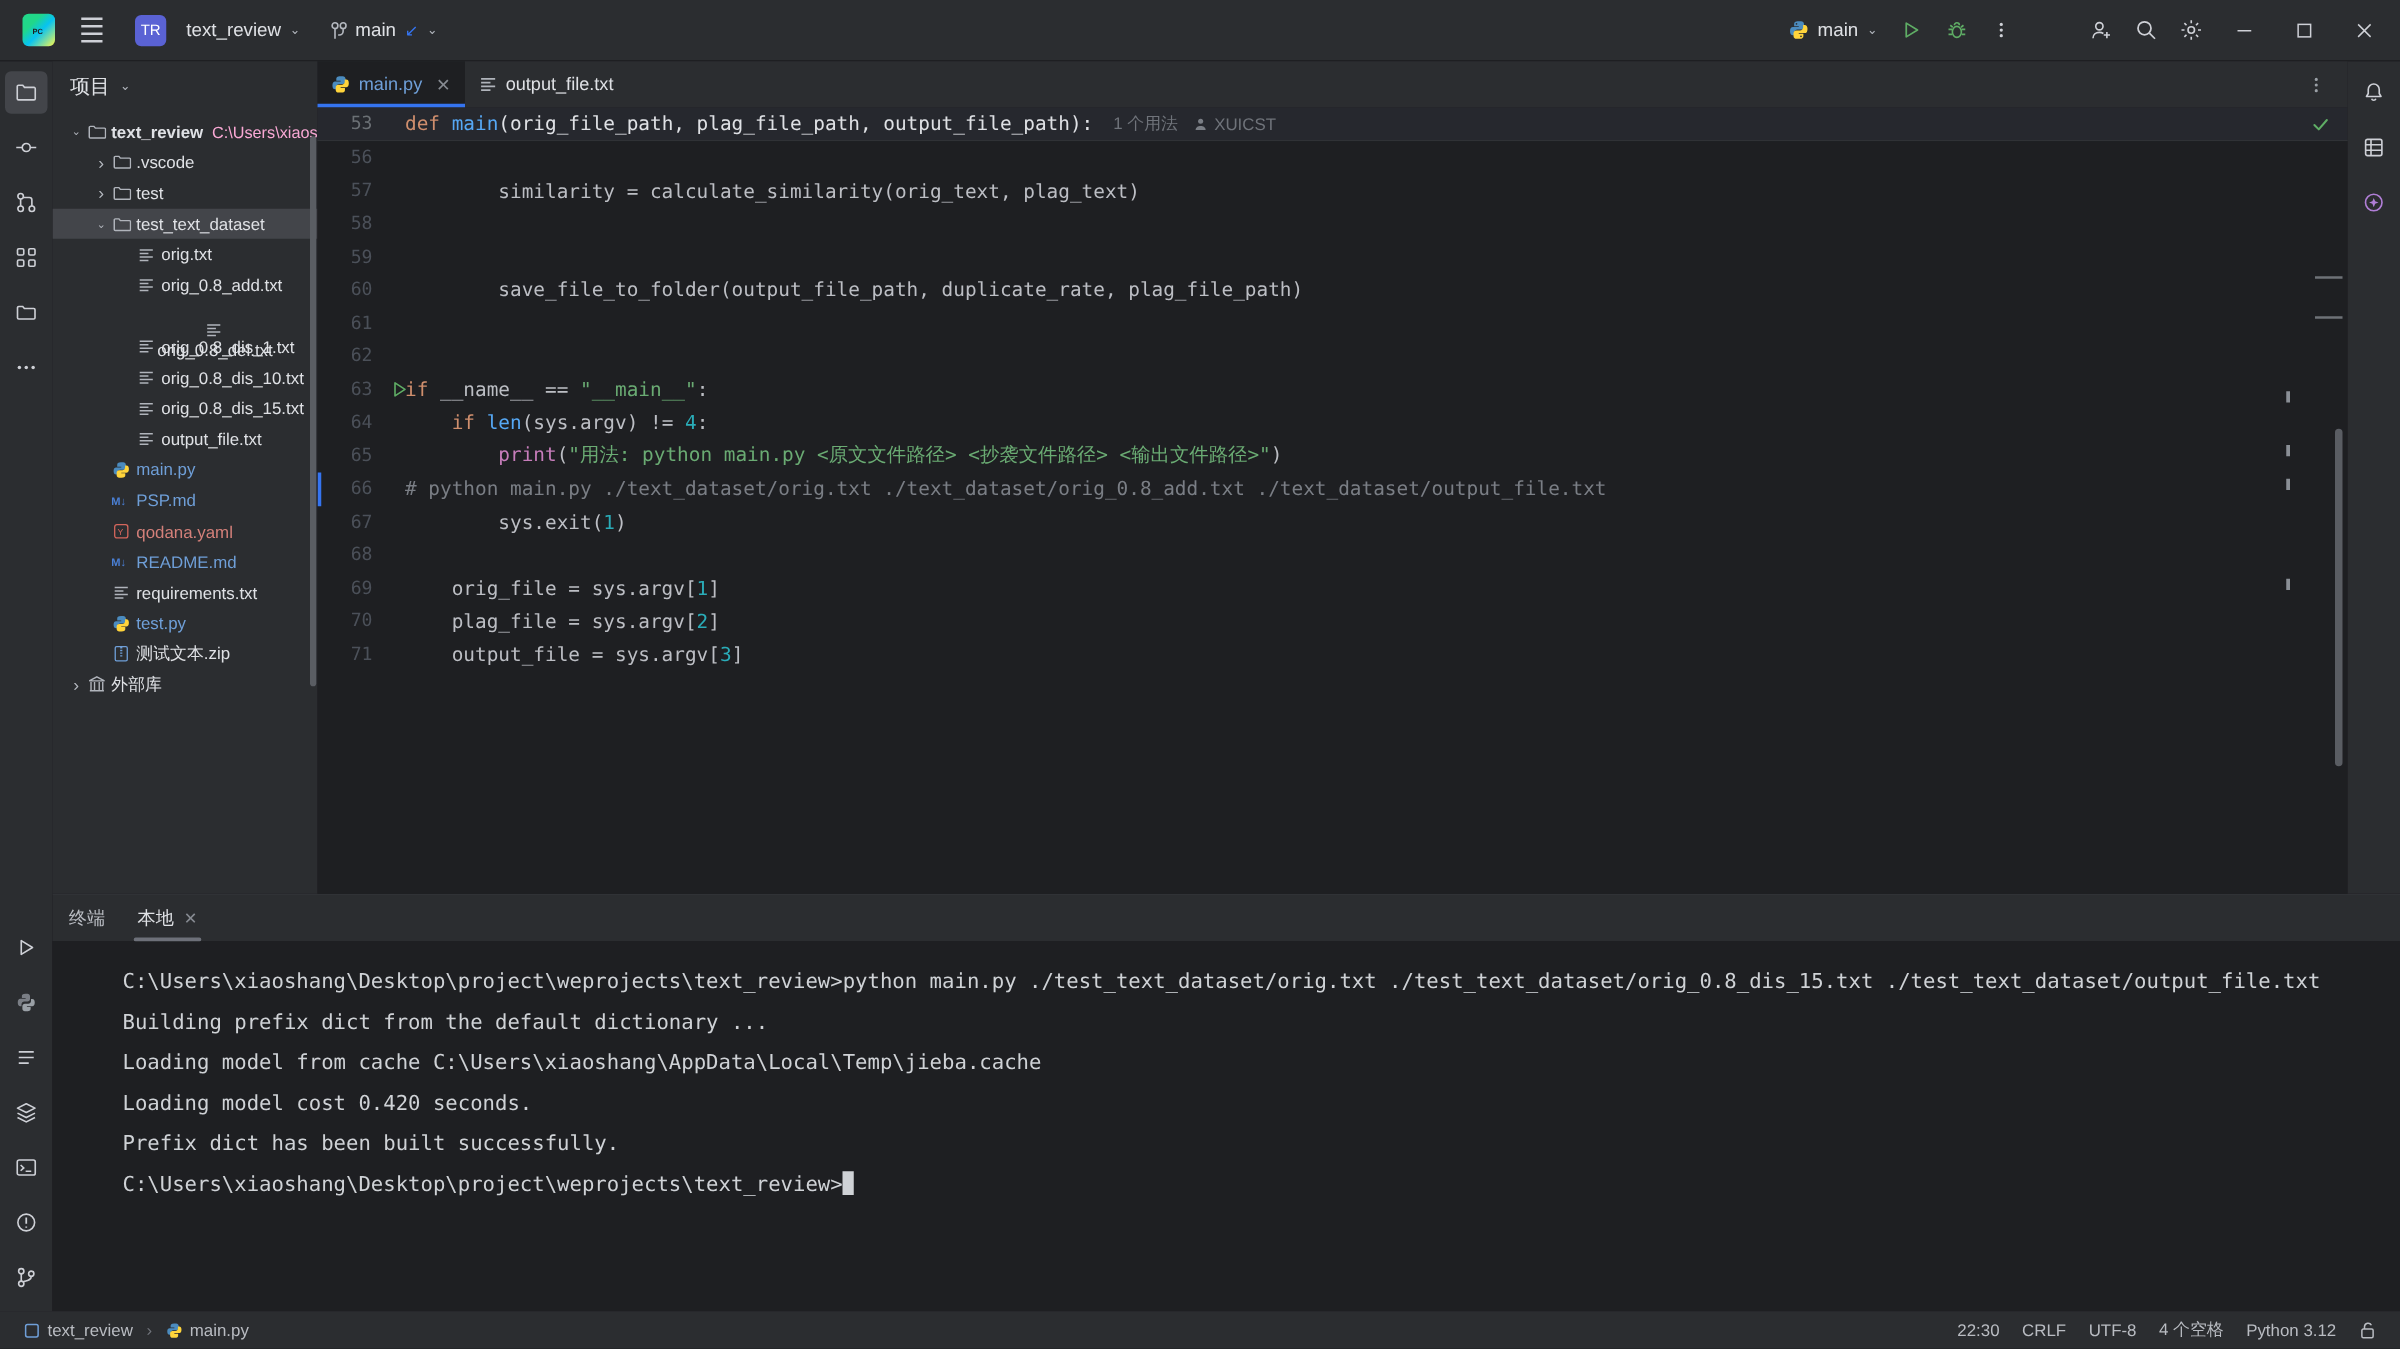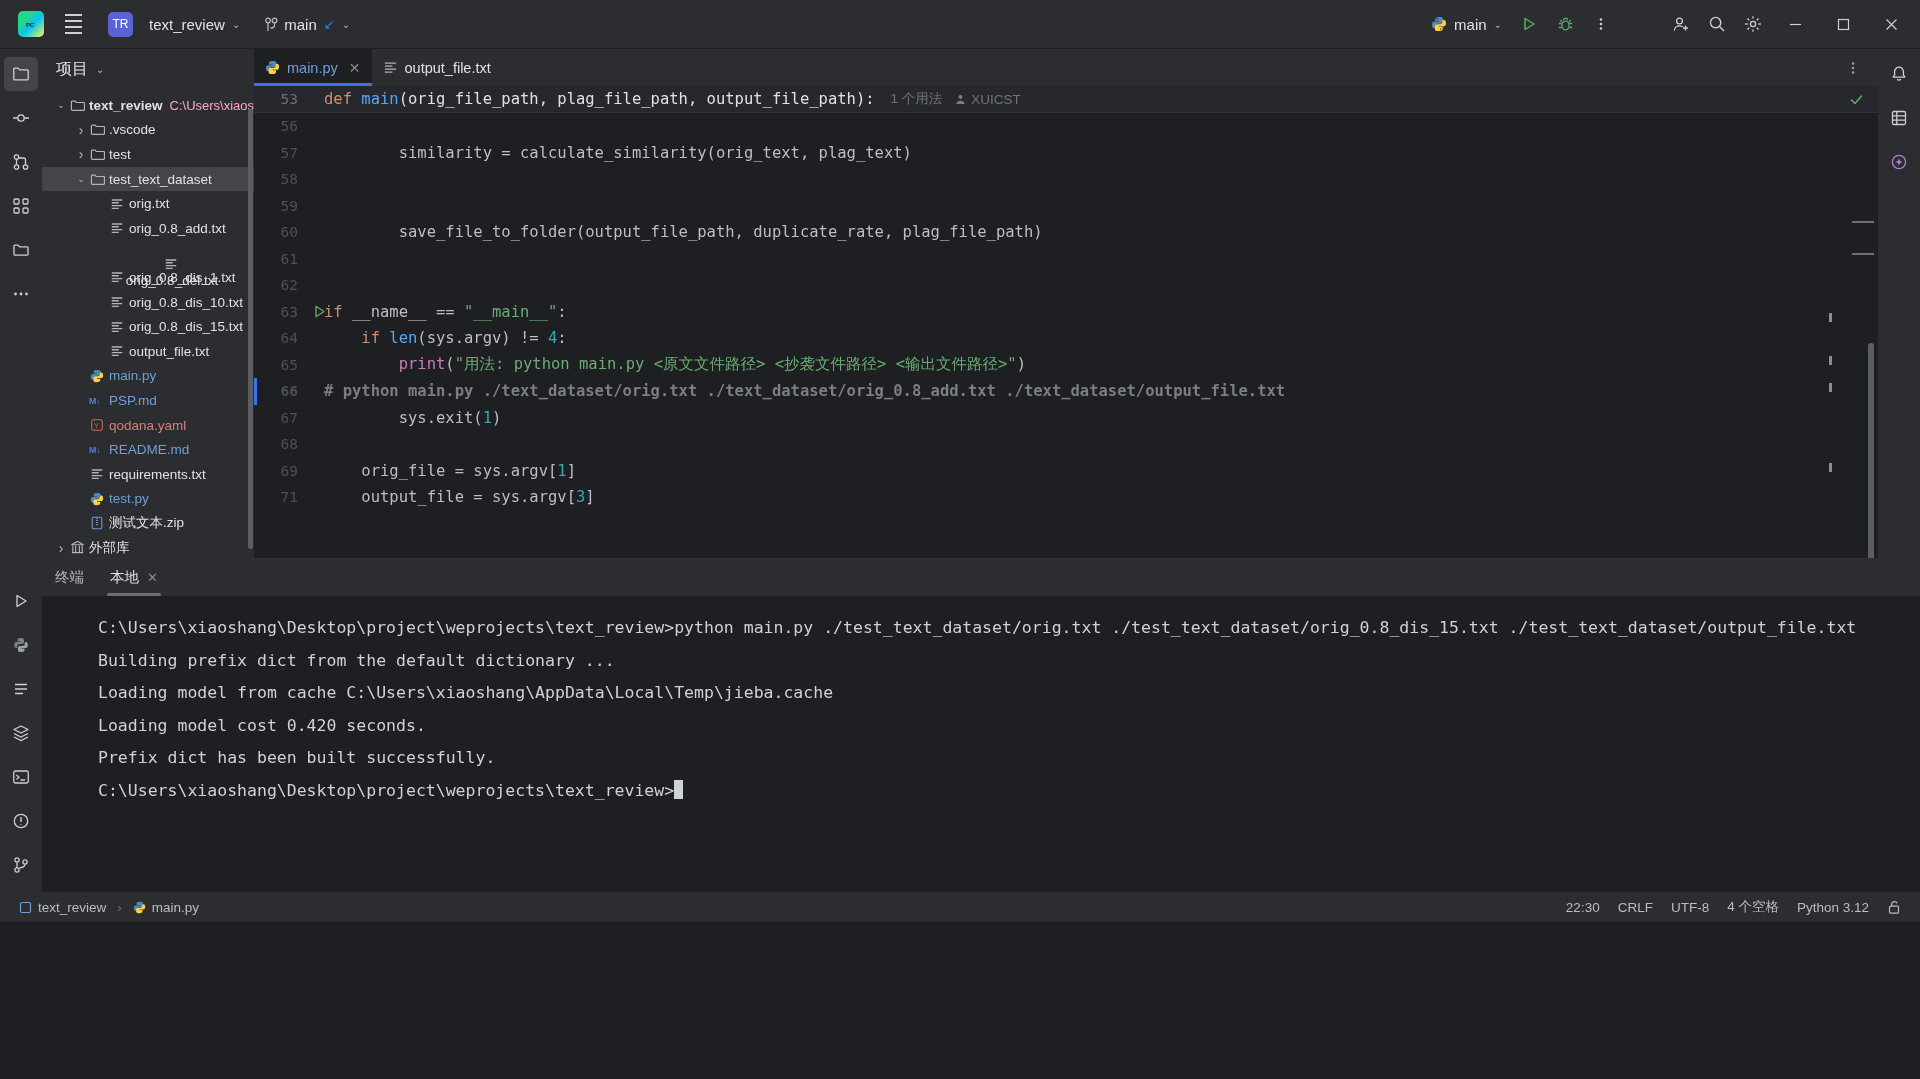--- a/index.html
+++ b/index.html
@@ -3,21 +3,21 @@
 <meta charset="utf-8">
 <style>
   * { box-sizing: border-box; margin: 0; padding: 0; }
   html, body {
     width: 1920px; height: 1079px;
     background: #1e1f22;
     font-family: "Liberation Sans", sans-serif;
     overflow: hidden;
     color: #dfe1e5;
   }
-  .app { width: 1920px; height: 922px; display: flex; flex-direction: column; position: relative; }
+  .app { width: 1920px; height: 1079px; display: flex; flex-direction: column; position: relative; }
 
   
   .titlebar {
     height: 49px; background: #2b2d30; display: flex; align-items: center;
     flex: 0 0 49px; position: relative; border-bottom: 1px solid #1e1f22;
   }
   .tb-left { display: flex; align-items: center; gap: 0px; padding-left: 10px; }
   .pc-logo {
     width: 26px; height: 26px; margin: 0 12px 0 8px; border-radius: 5px;
     background: linear-gradient(135deg,#21d789 0%,#21d789 30%,#07c3f2 55%,#fcf84a 100%);
@@ -603,24 +603,25 @@
               <div class="cline" style="position: relative;"><span class="gut">58</span></div>
               <div class="cline" style="position: relative;"><span class="gut">59</span><span class="ctext"></span></div>
               <div class="cline" style="position: relative;"><span class="gut">60</span><span class="ctext">        save_file_to_folder(output_file_path, duplicate_rate, plag_file_path)</span></div>
               <div class="cline" style="position: relative;"><span class="gut">61</span><span class="ctext"></span></div>
               <div class="cline" style="position: relative;"><span class="gut">62</span><span class="ctext"></span></div>
               <div class="cline" style="position: relative;"><span class="gut">63</span><span style="position: absolute; left: 58px; top: 5px;"><svg width="15" height="15" viewBox="0 0 15 15">
                     <path d="M4 2.3 L12 7.5 L4 12.7 Z" fill="none" stroke="#5fad65" stroke-width="1.3" stroke-linejoin="round"></path>
                   </svg></span><span class="ctext"><span class="k">if </span>__name__ == <span class="str">"__main__"</span>:</span></div>
               <div class="cline" style="position: relative;"><span class="gut">64</span><span class="ctext">    <span class="k">if </span><span class="fn">len</span>(sys.argv) != <span class="num">4</span>:</span></div>
               <div class="cline" style="position: relative;"><span class="gut">65</span><span class="ctext">        <span class="vdef">print</span>(<span class="str">"用法: python main.py &lt;原文文件路径&gt; &lt;抄袭文件路径&gt; &lt;输出文件路径&gt;"</span>)</span></div>
-              <div class="cline" style="position: relative; font-weight: bold;"><div class="bar66" style="top: 0px; height: 26.5px;"></div><span class="gut">66</span><span class="ctext"><span class="cmt"># python main.py ./text_dataset/orig.txt ./text_dataset/orig_0.8_add.txt ./text_dataset/output_file.txt</span></span></div>
+              <div class="cline" style="position: relative;"><div class="bar66" style="top: 0px; height: 26.5px;"></div><span class="gut">66</span><span class="ctext"><span class="cmt"># python main.py ./text_dataset/orig.txt ./text_dataset/orig_0.8_add.txt ./text_dataset/output_file.txt</span></span></div>
               <div class="cline" style="position: relative;"><span class="gut">67</span><span class="ctext">        sys.exit(<span class="num">1</span>)</span></div>
               <div class="cline" style="position: relative;"><span class="gut">68</span><span class="ctext"></span></div>
               <div class="cline" style="position: relative;"><span class="gut">69</span><span class="ctext">    orig_file = sys.argv[<span class="num">1</span>]</span></div>
+              <div class="cline" style="position: relative;"><span class="gut">70</span><span class="ctext">    plag_file = sys.argv[<span class="num">2</span>]</span></div>
               <div class="cline" style="position: relative;"><span class="gut">71</span><span class="ctext">    output_file = sys.argv[<span class="num">3</span>]</span></div>
             </div>
         </div>
 
         <div class="rrail">
           <div class="rail-btn">
             <svg width="18" height="18" viewBox="0 0 18 18">
                 <path d="M9 2.2a4.4 4.4 0 0 0-4.4 4.4v3.2L3.2 12.2h11.6l-1.4-2.4V6.6A4.4 4.4 0 0 0 9 2.2z" fill="none" stroke="#ced0d6" stroke-width="1.3" stroke-linejoin="round"></path>
                 <path d="M7.3 14a1.8 1.8 0 0 0 3.4 0" fill="none" stroke="#ced0d6" stroke-width="1.3"></path>
               </svg>

